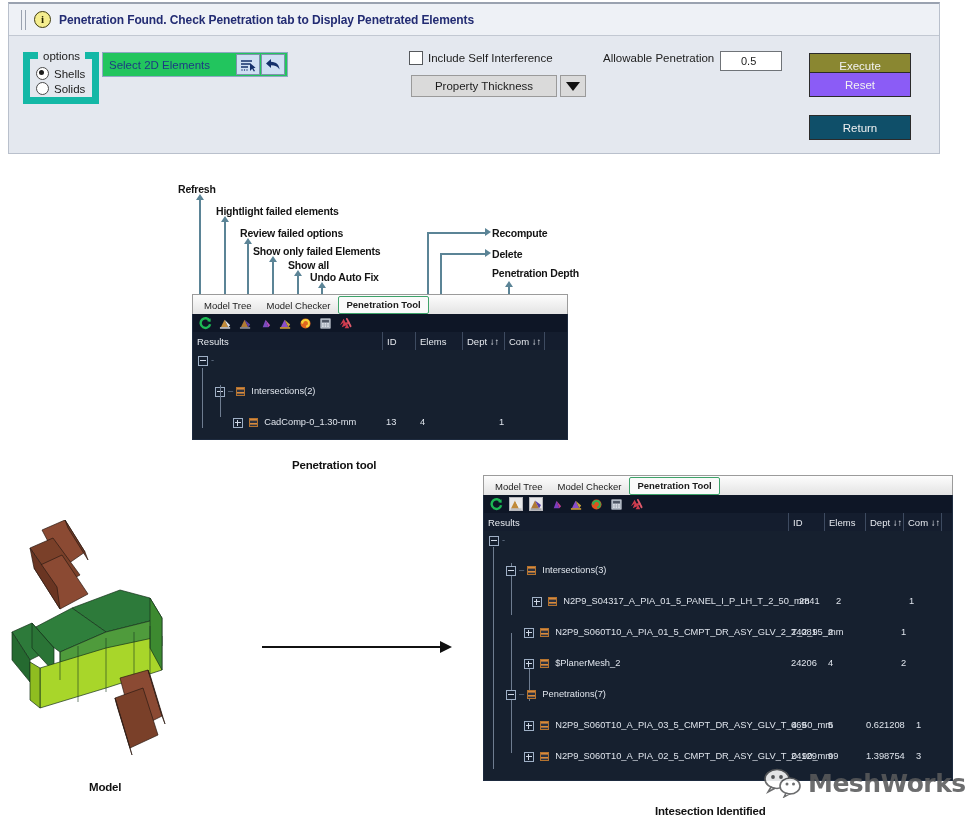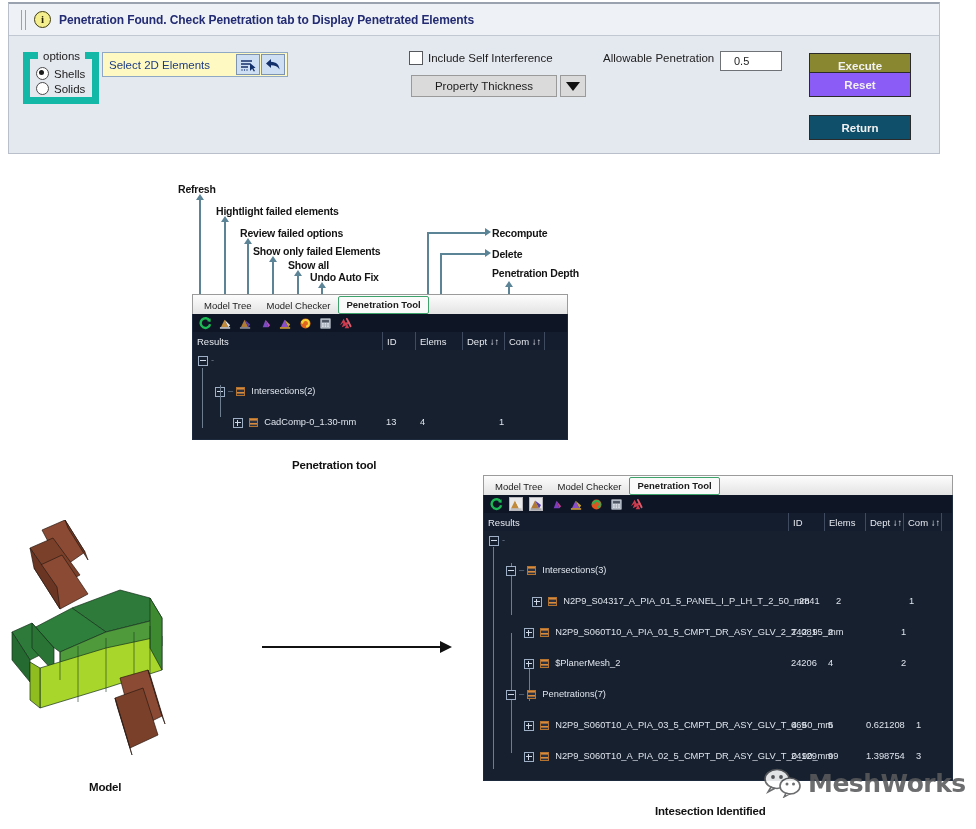--- a/index.html
+++ b/index.html
@@ -106,21 +106,21 @@
   }
 
   #options-group { left: 14px; top: 48px; width: 76px; height: 52px; padding-top: 8px; }
   #method-group  { left: 293px; top: 48px; width: 93px; height: 67px; padding-top: 10px; }
 
   
   #select-field {
     position: absolute;
     left: 93px; top: 48px;
     width: 186px; height: 25px;
-    background: #fef9c3;
+    background: #22c55e;
     border: 1px solid #8fa8c4;
     box-sizing: border-box;
     display: flex;
     align-items: center;
     padding: 0 2px 0 6px;
   }
   #select-field-label {
     flex: 1;
     font-size: 11.5px;
     color: #1d3b82;
@@ -199,35 +199,35 @@
     position: absolute;
     left: 711px; top: 47px;
     width: 62px; height: 20px;
     background: #ffffff;
     border: 1px solid #6f7378;
     box-sizing: border-box;
     font-size: 11px;
     color: #1c1c1c;
     display: flex;
     align-items: center;
-    padding-left: 13px;
+    padding-left: 20px;
   }
 
   
   .action-btn {
     position: absolute;
     left: 800px;
     width: 102px; height: 25px;
     border: 1px solid #2b2b2b;
     box-sizing: border-box;
     display: flex;
     align-items: center;
     justify-content: center;
     font-size: 11.5px;
-    font-weight: bold;
+    font-weight: normal;
     color: #f2f2f2;
   }
   #btn-execute { top: 49px;  background: #8a8731; }
   #btn-reset   { top: 68px;  background: #8b5cf6; }
   #btn-return  { top: 111px; background: #0f4f69; }
 
   
   .callout {
     position: absolute;
     font-size: 10.5px;

